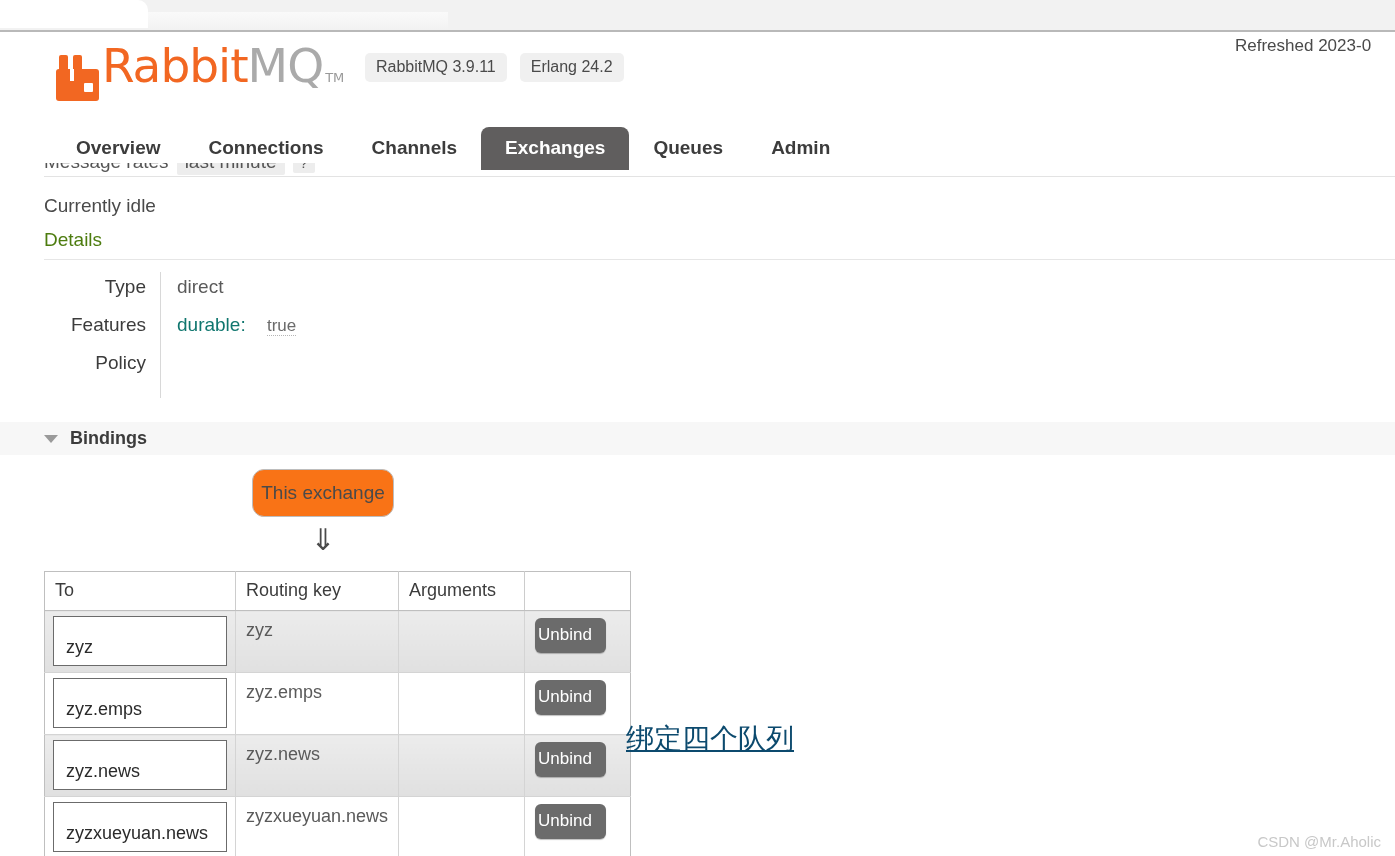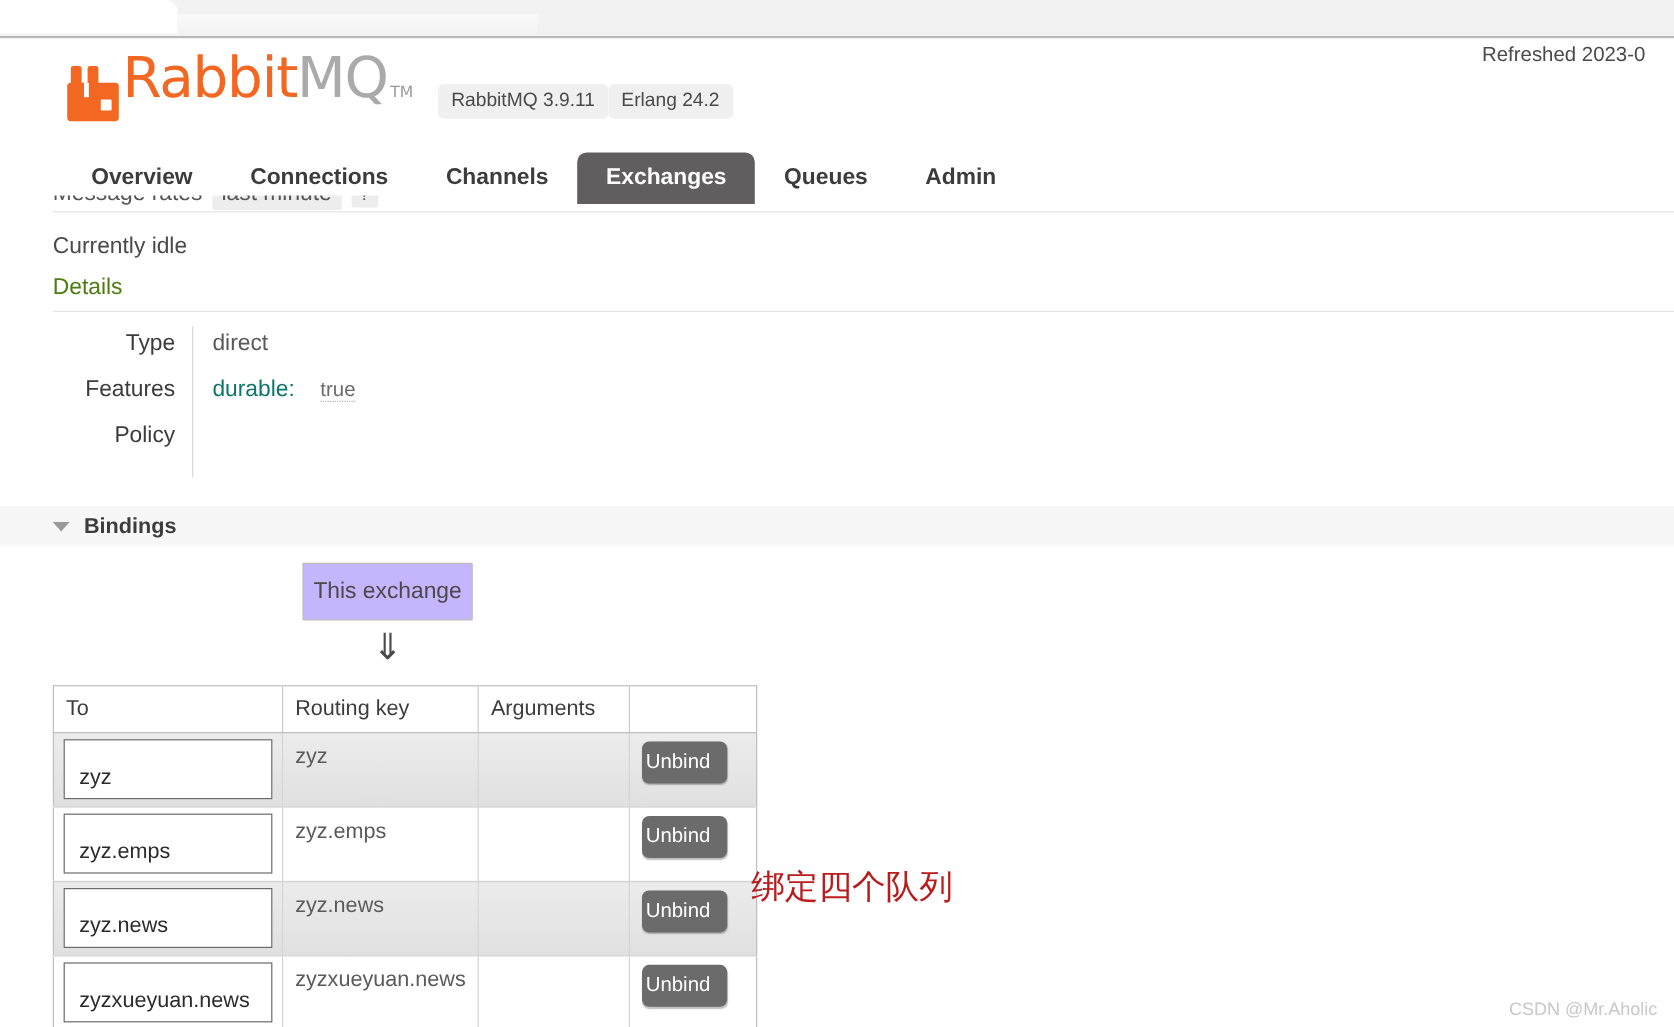--- a/index.html
+++ b/index.html
@@ -115,23 +115,23 @@
   .logo-tm {
     color: #999999;
     font-size: 13px;
     margin-left: 2px;
     margin-bottom: 6px;
     letter-spacing: 0;
   }
   .version-badges {
     position: absolute;
     left: 365px;
-    top: 38px;
+    top: 21px;
     display: flex;
-    gap: 0;
+    gap: 13px;
     text-align: center;
   }
   .badge {
     background: #f0f0f0;
     border-radius: 5px;
     padding: 5px 11px 6px 11px;
     font-size: 16px;
     color: #4a4a4a;
   }
   .refreshed {
@@ -300,25 +300,25 @@
   
   .diagram {
     margin-top: 14px;
     margin-left: 248px;
     width: 150px;
     text-align: center;
   }
   .exchange-box {
     display: inline-block;
     border: 1px solid #bdbdbd;
-    border-radius: 1px;
+    border-radius: 12px;
     padding: 12px 8px;
     font-size: 19px;
     color: #4a4a4a;
-    background: #c4b5fd;
+    background: #f97316;
   }
   .arrow-down {
     margin-top: 8px;
     font-size: 30px;
     line-height: 30px;
     color: #4a4a4a;
     font-family: "DejaVu Sans", sans-serif;
   }
 
   
@@ -389,24 +389,25 @@
     font-family: "Liberation Sans", sans-serif;
     box-shadow: 0 1px 1px rgba(0,0,0,0.25);
   }
 
   
   .annotation {
     position: absolute;
     left: 626px;
     top: 688px;
     font-size: 28px;
-    color: #b91c1c;
+    color: #0c4a6e;
     font-family: "DejaVu Sans", sans-serif;
     white-space: nowrap;
     font-weight: 500;
+    text-decoration: underline;
   }
 
   
   .watermark {
     position: absolute;
     right: 14px;
     bottom: 6px;
     font-size: 15px;
     color: #c8c8c8;
   }

